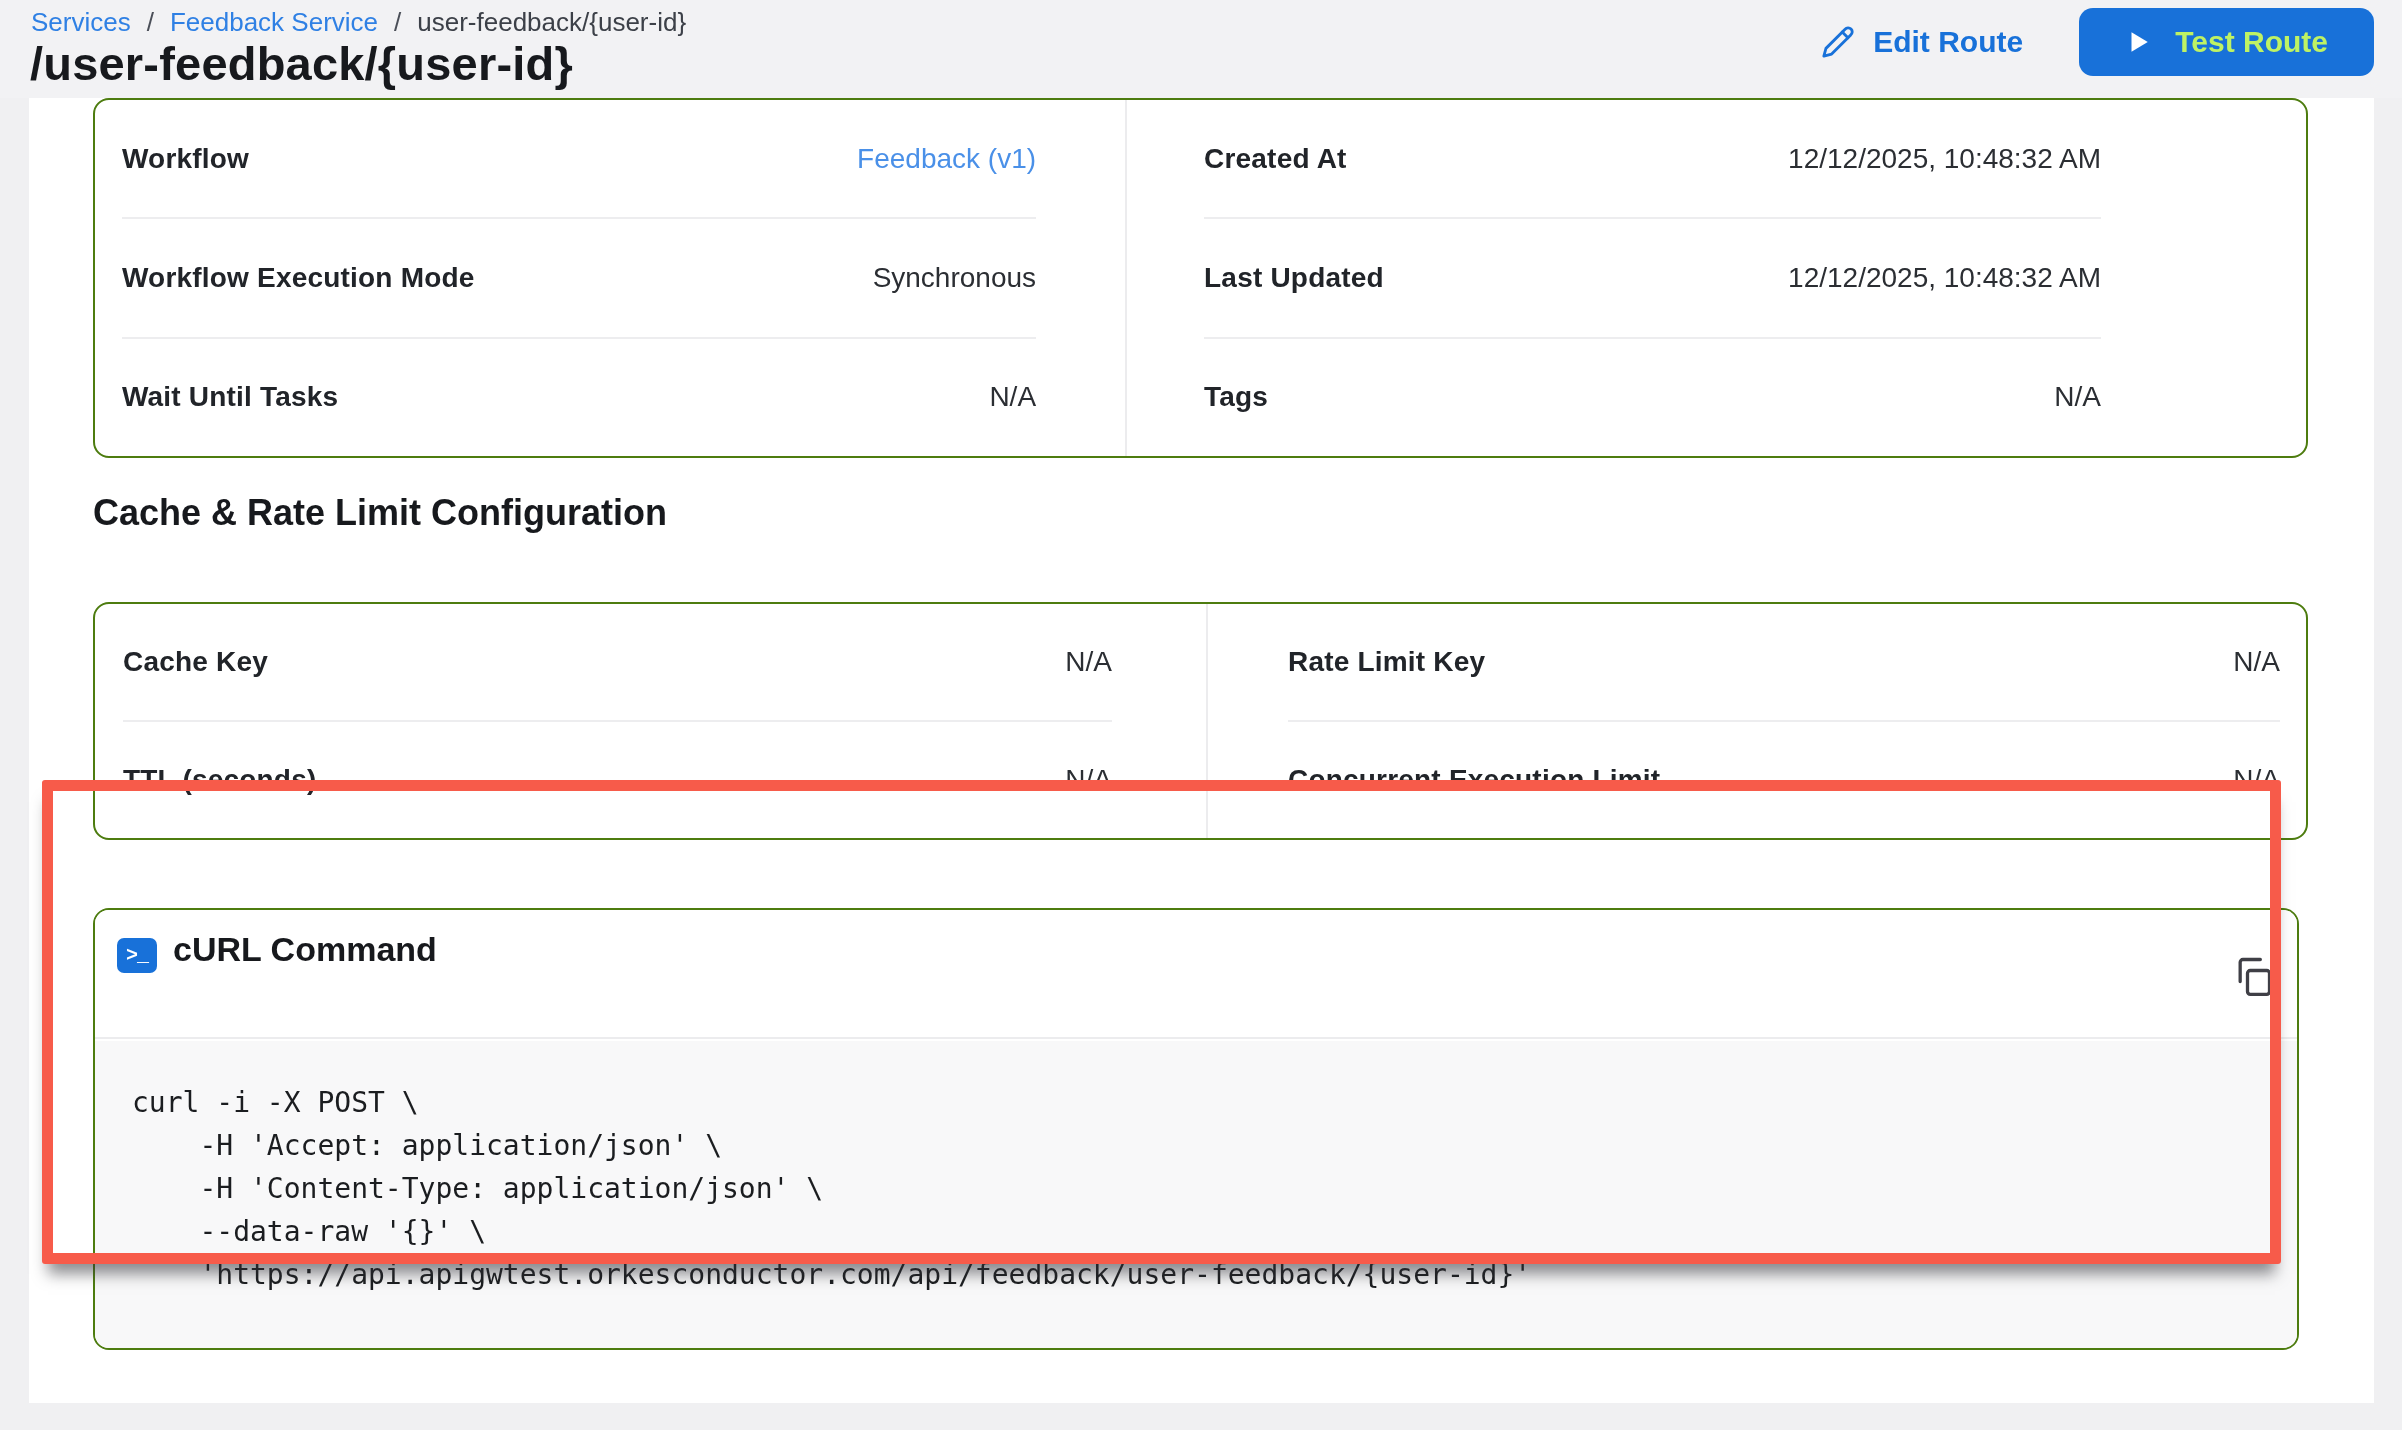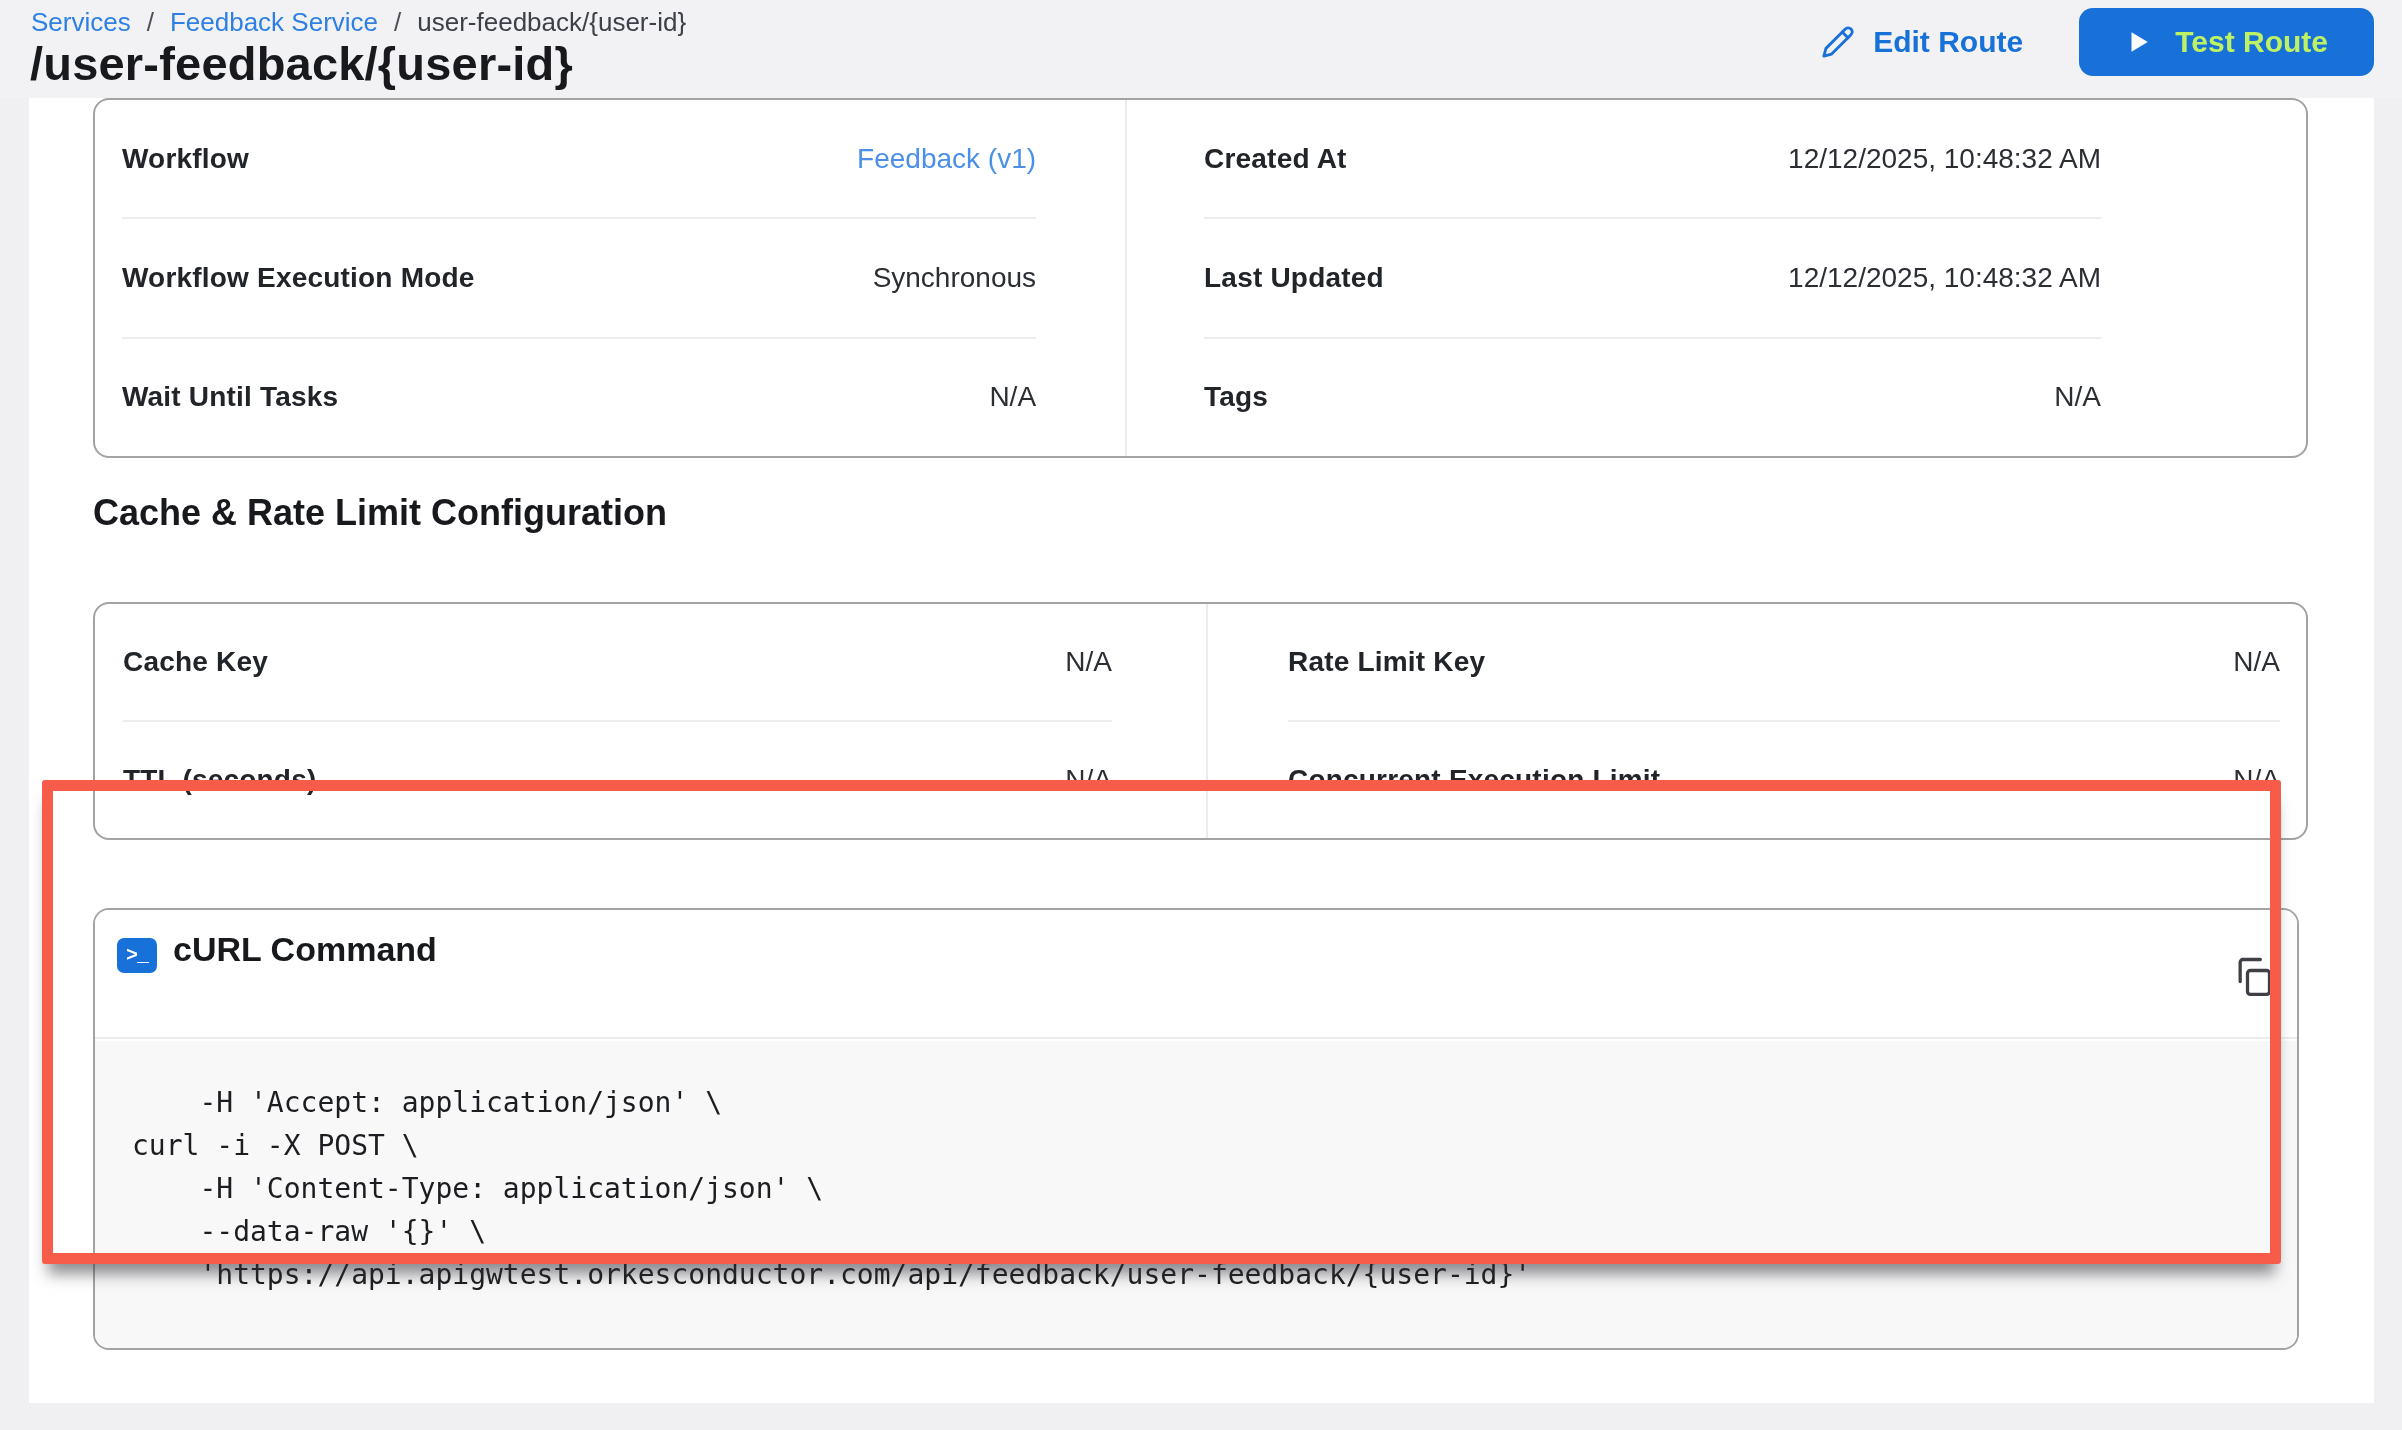--- a/index.html
+++ b/index.html
@@ -49,21 +49,21 @@
   }
 
   
   .content-panel {
     position:absolute; left:29px; top:98px; width:2345px; height:1305px;
     background:#ffffff;
   }
 
   .card {
     position:absolute; background:#fff;
-    border:2px solid #a3a3a3; border-radius:16px;
+    border:2px solid #4d7c0f; border-radius:16px;
   }
   .details-card { left:64px; top:0px; width:2215px; height:360px; display:flex; }
   .cache-card   { left:64px; top:504px; width:2215px; height:238px; display:flex; }
 
   .col { display:flex; flex-direction:column; height:100%; }
   .details-card .col-left  { width:1033px; border-right:2px solid #ececee; }
   .details-card .col-right { width:1180px; }
   .cache-card .col-left  { width:1113px; border-right:2px solid #ececee; }
   .cache-card .col-right { width:1098px; }
 
@@ -238,22 +238,22 @@
       <button class="copy-button">
         <span>
           <svg width="44" height="44" viewBox="0 0 24 24" fill="none" stroke="#3f3f46" stroke-width="1.8" stroke-linecap="round" stroke-linejoin="round">
             <rect x="9" y="9" width="12" height="13" rx="1.5"></rect>
             <path d="M5 15V4.5A1.5 1.5 0 0 1 6.5 3H16"></path>
           </svg>
         </span>
       </button>
     </div>
     <div class="curl-code-area">
+      <div class="code-line">curl -i -X POST \</div>
       <div class="code-line">    -H 'Accept: application/json' \</div>
-      <div class="code-line">curl -i -X POST \</div>
       <div class="code-line">    -H 'Content-Type: application/json' \</div>
       <div class="code-line">    --data-raw '{}' \</div>
       <div class="code-line">    'https://api.apigwtest.orkesconductor.com/api/feedback/user-feedback/{user-id}'</div>
     </div>
   </div>
 
 </div>
 
 <div class="annotation-highlight"></div>
 

